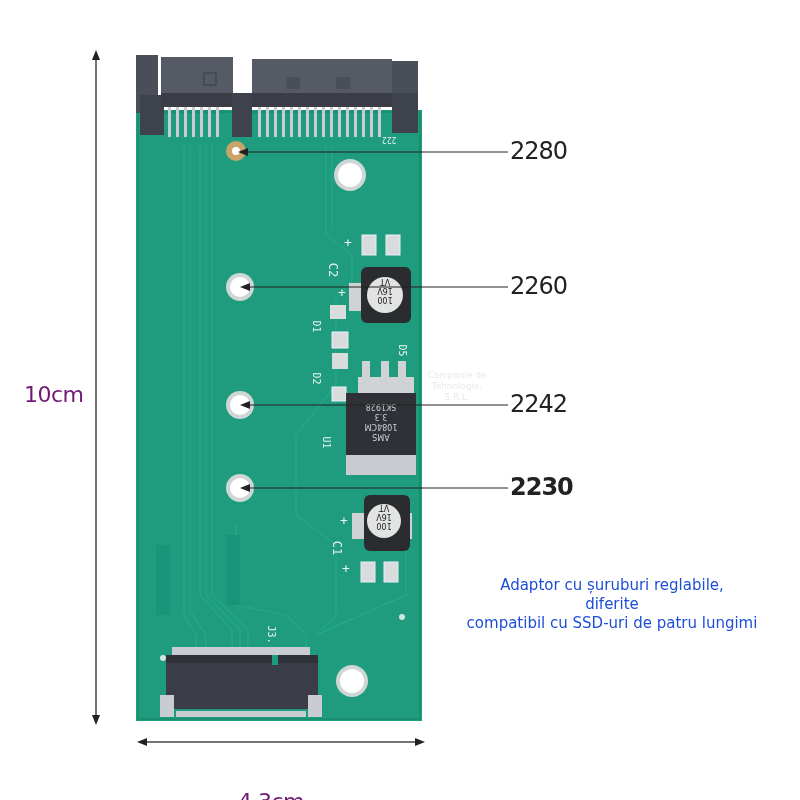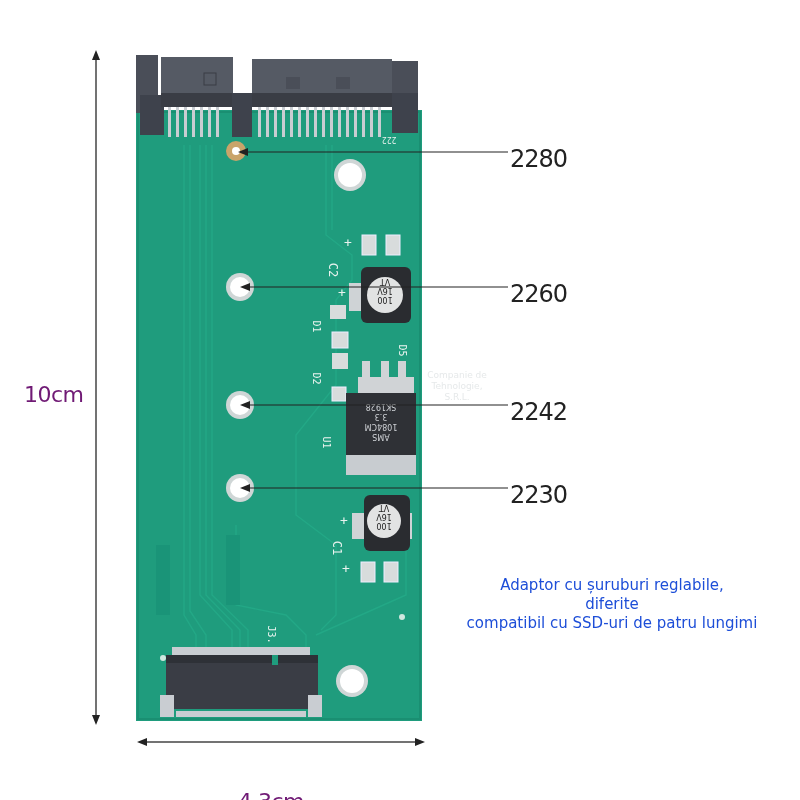--- a/index.html
+++ b/index.html
@@ -1,19 +1,19 @@
 <!DOCTYPE html>
 <html><head>
 <meta charset="utf-8">
 <style>
   html, body { margin: 0; padding: 0; background: #ffffff; }
   body { width: 800px; height: 800px; position: relative; overflow: hidden; font-family: "DejaVu Sans", sans-serif; }
   .abs { position: absolute; }
   .dim-text { color: #701a75; font-size: 22px; font-family: "DejaVu Sans", sans-serif; letter-spacing: -0.5px; }
-  .len-label { color: #222; font-size: 24px; font-family: "DejaVu Sans", sans-serif; letter-spacing: -1px; margin-top: 8px; }
+  .len-label { color: #222; font-size: 24px; font-family: "DejaVu Sans", sans-serif; letter-spacing: -1px; }
   .caption { color: #1d4ed8; font-size: 15px; line-height: 19px; text-align: center; font-family: "DejaVu Sans", sans-serif; }
   .watermark { color: #e6e9ea; font-size: 9px; line-height: 11px; text-align: center; }
   .silk { color: #e9f3ef; font-family: "DejaVu Sans Mono", monospace; font-size: 10px; }
 </style>
 </head>
 <body>
 
 <div class="abs" style="left:88px;top:50px;width:16px;height:675px;">
   <svg width="16" height="675">
     <line x1="8" y1="6" x2="8" y2="669" stroke="#444" stroke-width="1.5"></line>
@@ -212,21 +212,21 @@
       <polygon points="240,287 250,283 250,291"></polygon>
       <polygon points="240,405 250,401 250,409"></polygon>
       <polygon points="240,488 250,484 250,492"></polygon>
     </g>
   </svg>
 </div>
 
 <div class="abs len-label" style="left:510px;top:137px;">2280</div>
 <div class="abs len-label" style="left:510px;top:272px;">2260</div>
 <div class="abs len-label" style="left:510px;top:390px;">2242</div>
-<div class="abs len-label" style="left:510px;top:473px;">2230</div>
+<div class="abs len-label" style="left:510px;top:473px;font-weight:bold;">2230</div>
 
 <div class="abs watermark" style="left:424px;top:370px;width:66px;">
   <div>Companie de</div>
   <div>Tehnologie,</div>
   <div>S.R.L.</div>
 </div>
 
 <div class="abs caption" style="left:436px;top:576px;width:352px;">
   <div>Adaptor cu șuruburi reglabile,</div>
   <div>diferite</div>

